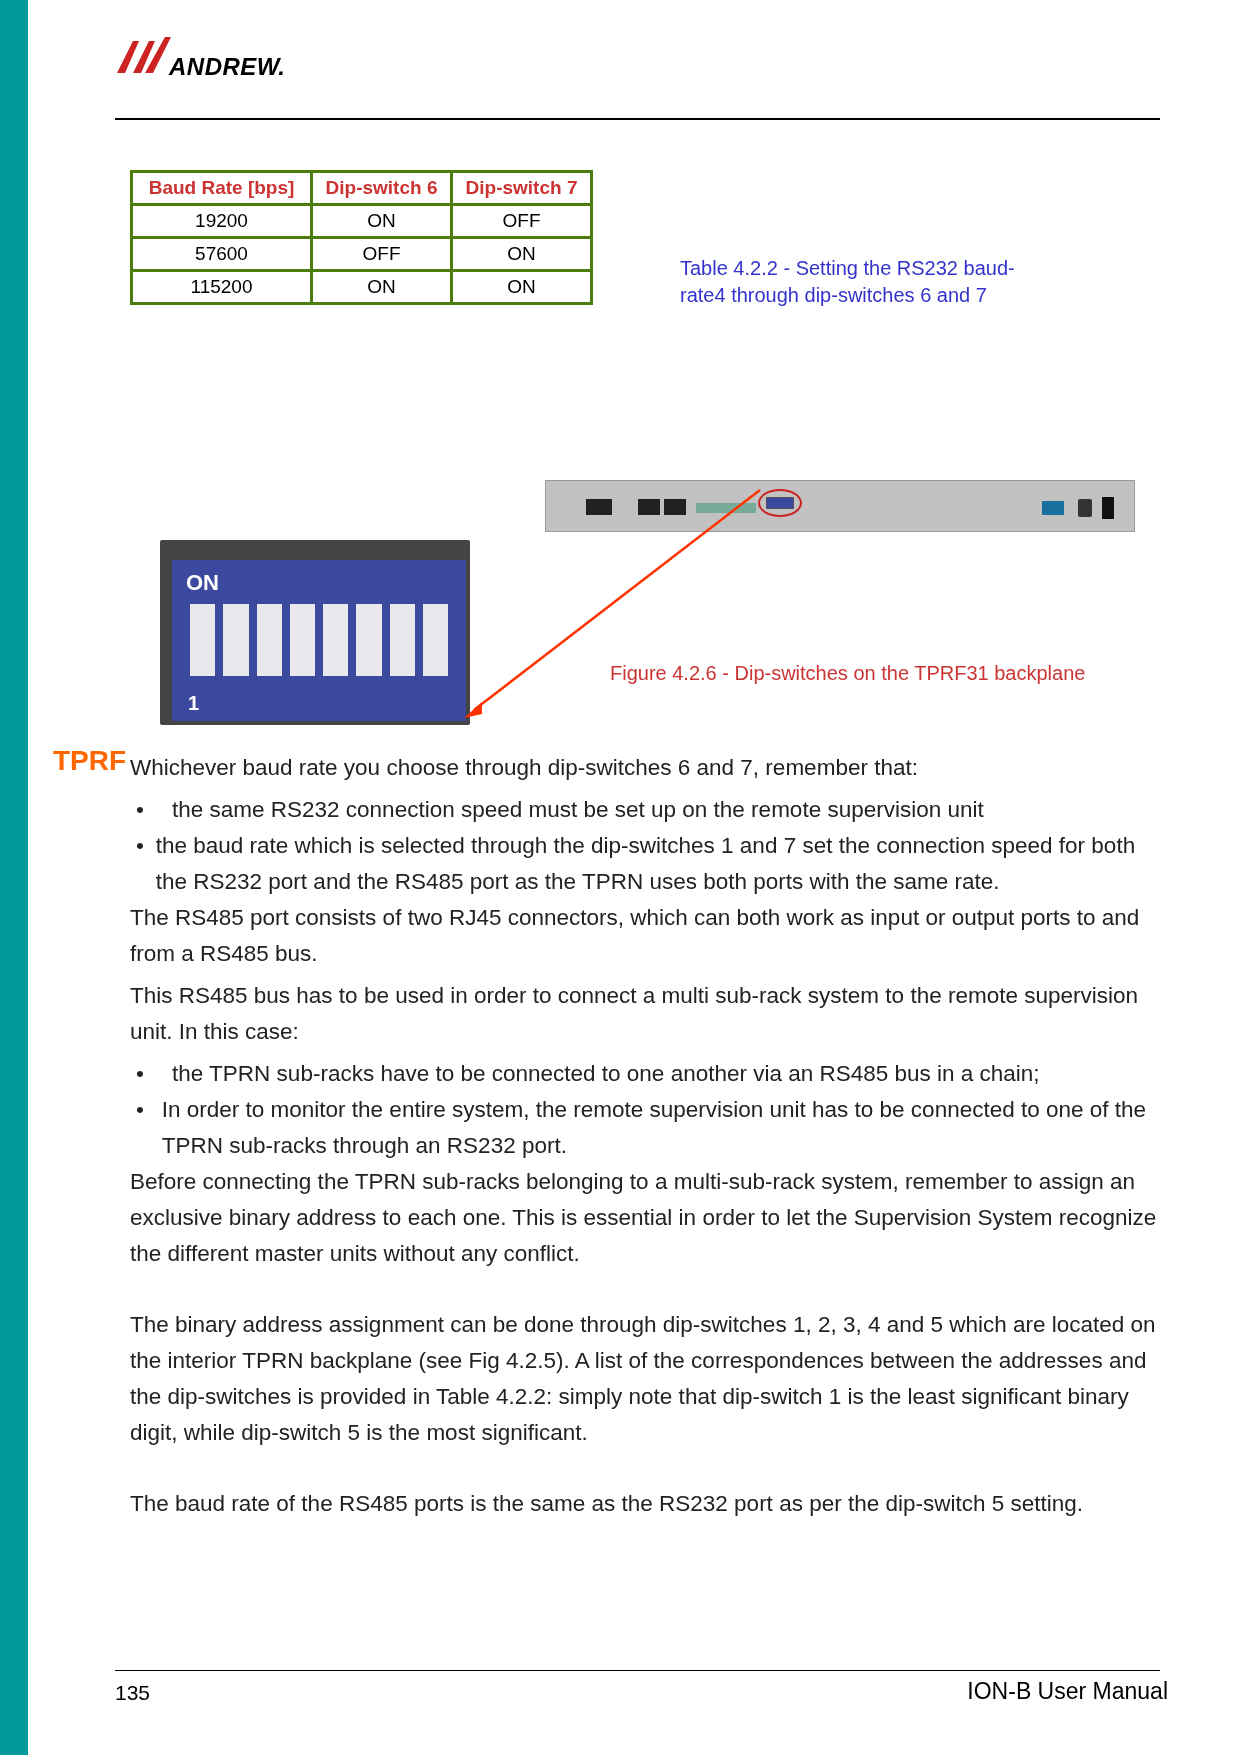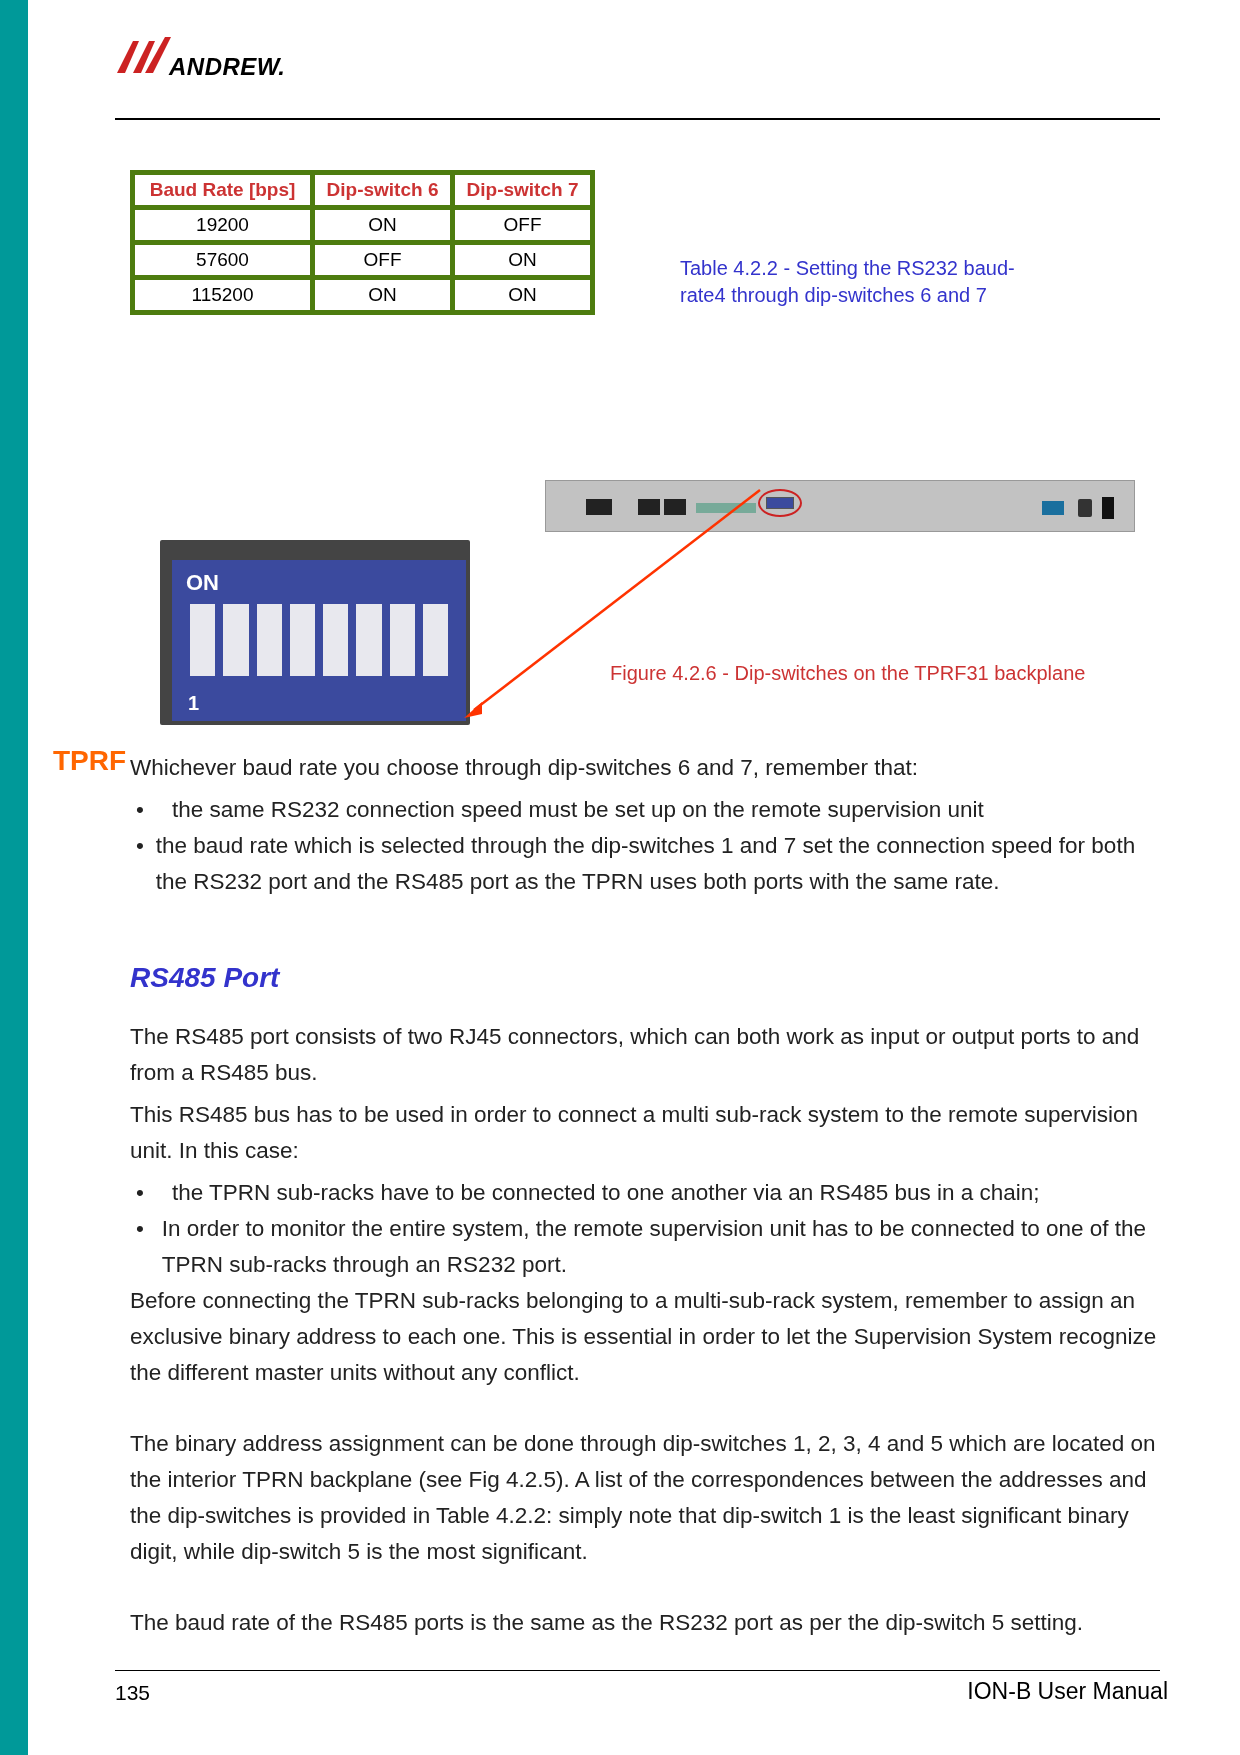--- a/index.html
+++ b/index.html
@@ -47,21 +47,21 @@
   .content {
     position: absolute;
     left: 130px; right: 80px; top: 170px;
   }
   
   table.baud {
     border-collapse: collapse;
     font-size: 19px;
   }
   table.baud th, table.baud td {
-    border: 5px solid #4d7c0f;
+    border: 3px solid #4d7c0f;
     padding: 4px 0;
     text-align: center;
   }
   table.baud th {
     color: #cc3333;
     font-weight: 700;
     background: #fff;
   }
   table.baud th:nth-child(1), table.baud td:nth-child(1) { width: 180px; }
   table.baud th:nth-child(2), table.baud td:nth-child(2) { width: 140px; }
@@ -289,21 +289,20 @@
     <p>Whichever baud rate you choose through dip-switches 6 and 7, remember that:</p>
     <div class="bullet">
       <span class="dot">•</span>
       <span>the same RS232 connection speed must be set up on the remote supervision unit</span>
     </div>
     <div class="bullet">
       <span class="dot">•</span>
       <span>the baud rate which is selected through the dip-switches 1 and 7 set the connection speed for both the RS232 port and the RS485 port as the TPRN uses both ports with the same rate.</span>
     </div>
 
-    <div class="section-heading">RS485 Port</div>
 
     <p>The RS485 port consists of two RJ45 connectors, which can both work as input or output ports to and from a RS485 bus.</p>
     <p>This RS485 bus has to be used in order to connect a multi sub-rack system to the remote supervision unit. In this case:</p>
     <div class="bullet">
       <span class="dot">•</span>
       <span>the TPRN sub-racks have to be connected to one another via an RS485 bus in a chain;</span>
     </div>
     <div class="bullet">
       <span class="dot">•</span>
       <span>In order to monitor the entire system, the remote supervision unit has to be connected to one of the TPRN sub-racks through an RS232 port.</span>

